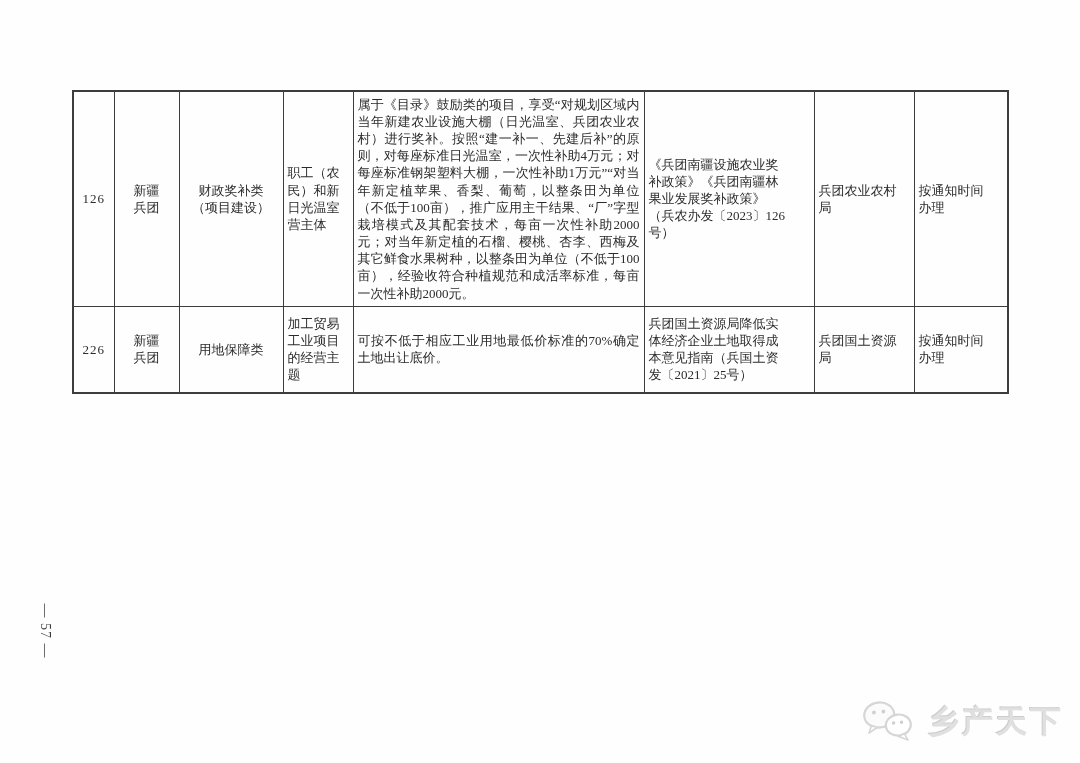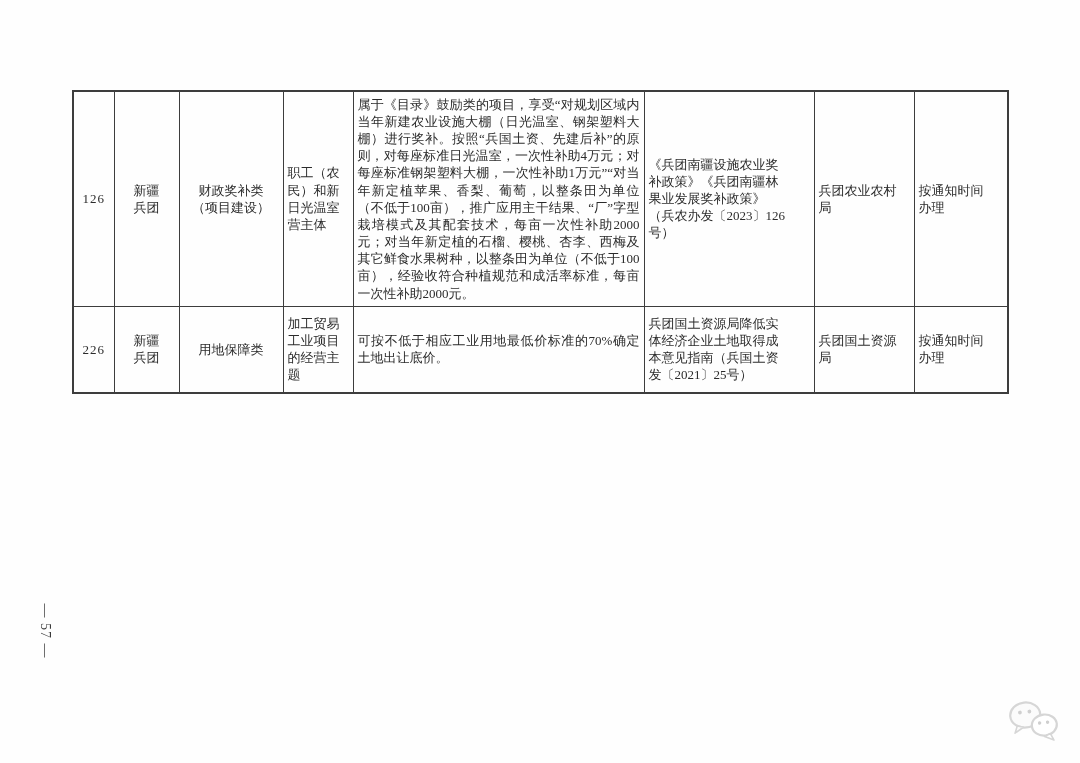--- a/index.html
+++ b/index.html
@@ -112,21 +112,21 @@
       <tr class="row-tall">
         <td class="c-center serial">126</td>
         <td class="c-center preline">新疆
 兵团</td>
         <td class="c-center preline">财政奖补类
 （项目建设）</td>
         <td class="c-left preline">职工（农
 民）和新
 日光温室
 营主体</td>
-        <td class="c-left content-cell">属于《目录》鼓励类的项目，享受“对规划区域内当年新建农业设施大棚（日光温室、钢架塑料大棚）进行奖补。按照“兵国土资、先建后补”的原则，对每座标准日光温室，一次性补助4万元；对每座标准钢架塑料大棚，一次性补助1万元”“对当年新定植苹果、香梨、葡萄，以整条田为单位（不低于100亩），推广应用主干结果、“厂”字型栽培模式及其配套技术，每亩一次性补助2000元；对当年新定植的石榴、樱桃、杏李、西梅及其它鲜食水果树种，以整条田为单位（不低于100亩），经验收符合种植规范和成活率标准，每亩一次性补助2000元。</td>
+        <td class="c-left content-cell">属于《目录》鼓励类的项目，享受“对规划区域内当年新建农业设施大棚（日光温室、兵团农业农村）进行奖补。按照“建一补一、先建后补”的原则，对每座标准日光温室，一次性补助4万元；对每座标准钢架塑料大棚，一次性补助1万元”“对当年新定植苹果、香梨、葡萄，以整条田为单位（不低于100亩），推广应用主干结果、“厂”字型栽培模式及其配套技术，每亩一次性补助2000元；对当年新定植的石榴、樱桃、杏李、西梅及其它鲜食水果树种，以整条田为单位（不低于100亩），经验收符合种植规范和成活率标准，每亩一次性补助2000元。</td>
         <td class="c-left preline basis-cell">《兵团南疆设施农业奖
 补政策》《兵团南疆林
 果业发展奖补政策》
 （兵农办发〔2023〕126
 号）</td>
         <td class="c-left preline dept-cell">兵团农业农村
 局</td>
         <td class="c-left preline time-cell">按通知时间
 办理</td>
       </tr>
@@ -160,15 +160,16 @@
         <path d="M11 25 L8 32 L17 27 Z" fill="#fbfbfb" stroke="#d6d6d6" stroke-width="1.6" stroke-linejoin="round"></path>
         <circle cx="15" cy="12" r="1.9" fill="#cfcfcf"></circle>
         <circle cx="24.5" cy="12" r="1.9" fill="#cfcfcf"></circle>
 
         <ellipse cx="38" cy="27" rx="12.5" ry="10.5" fill="#ffffff" stroke="#d6d6d6" stroke-width="2.2"></ellipse>
         <path d="M43 36 L46 43 L37 38.5 Z" fill="#ffffff" stroke="#d6d6d6" stroke-width="1.6" stroke-linejoin="round"></path>
         <circle cx="33.5" cy="24.5" r="1.7" fill="#cfcfcf"></circle>
         <circle cx="41.5" cy="24.5" r="1.7" fill="#cfcfcf"></circle>
       </svg>
     </span>
+    <span class="brand-name">乡产天下</span>
   </div>
 
 </div>
 
 </body></html>

